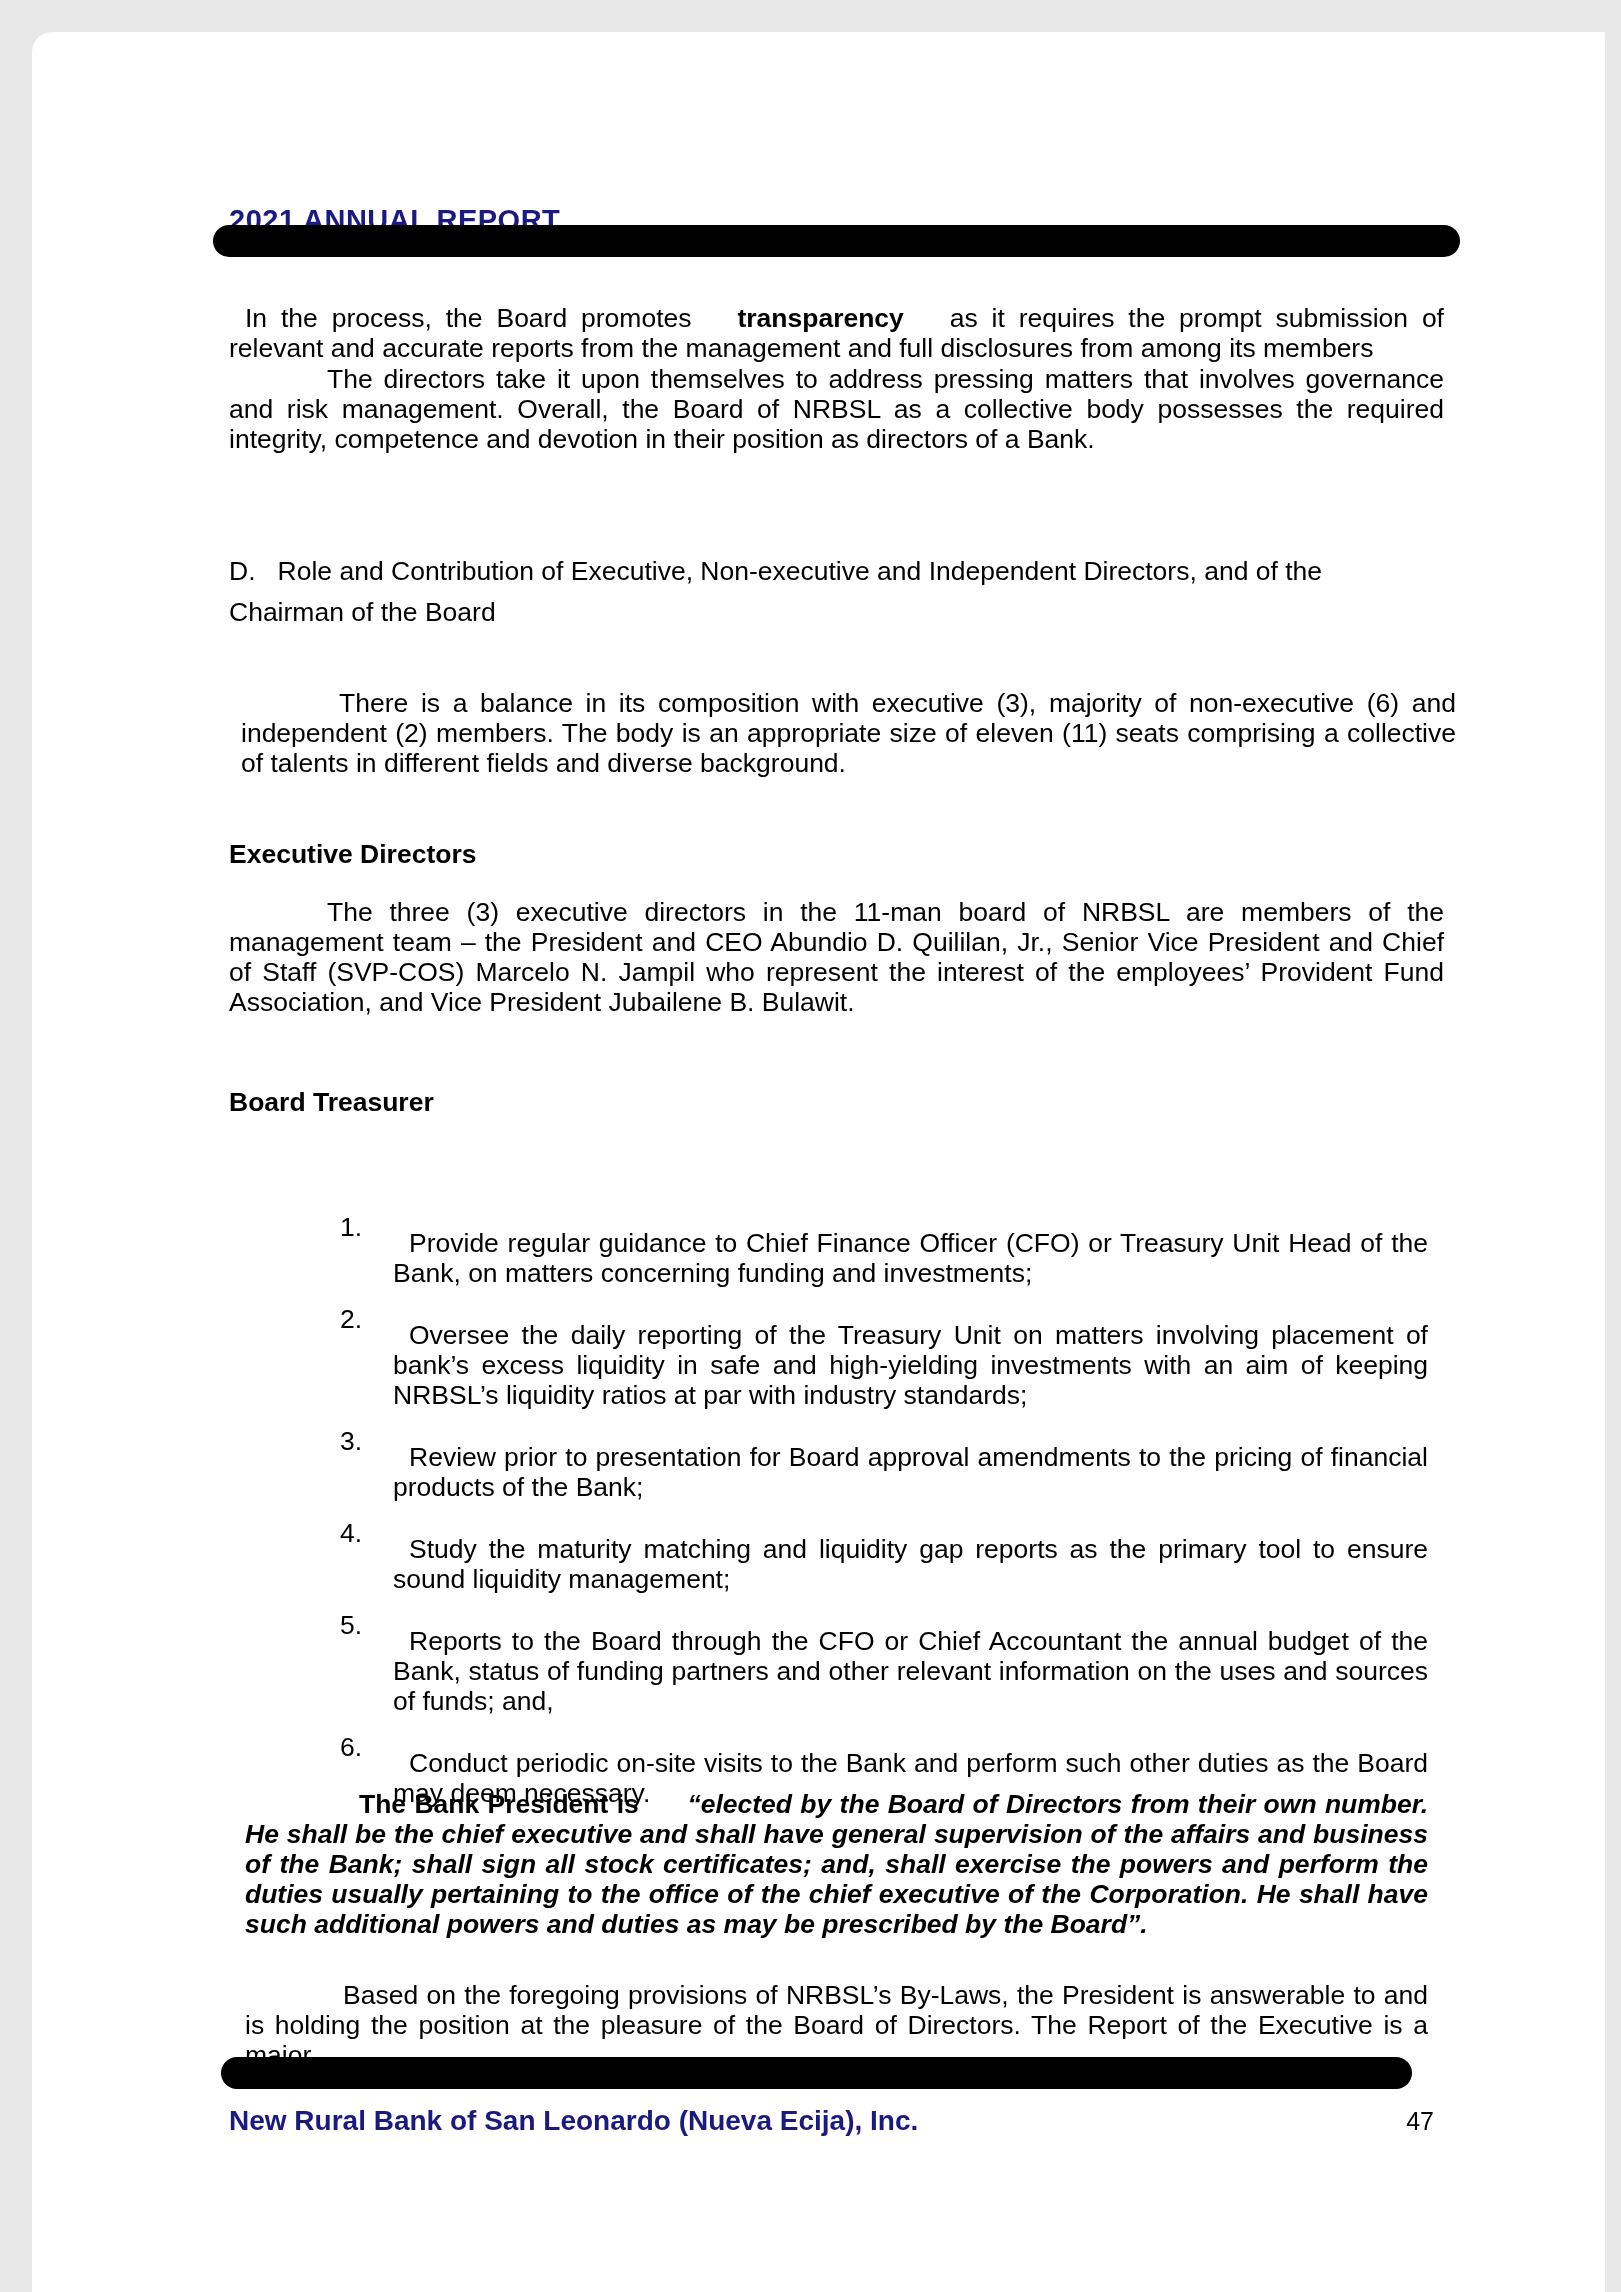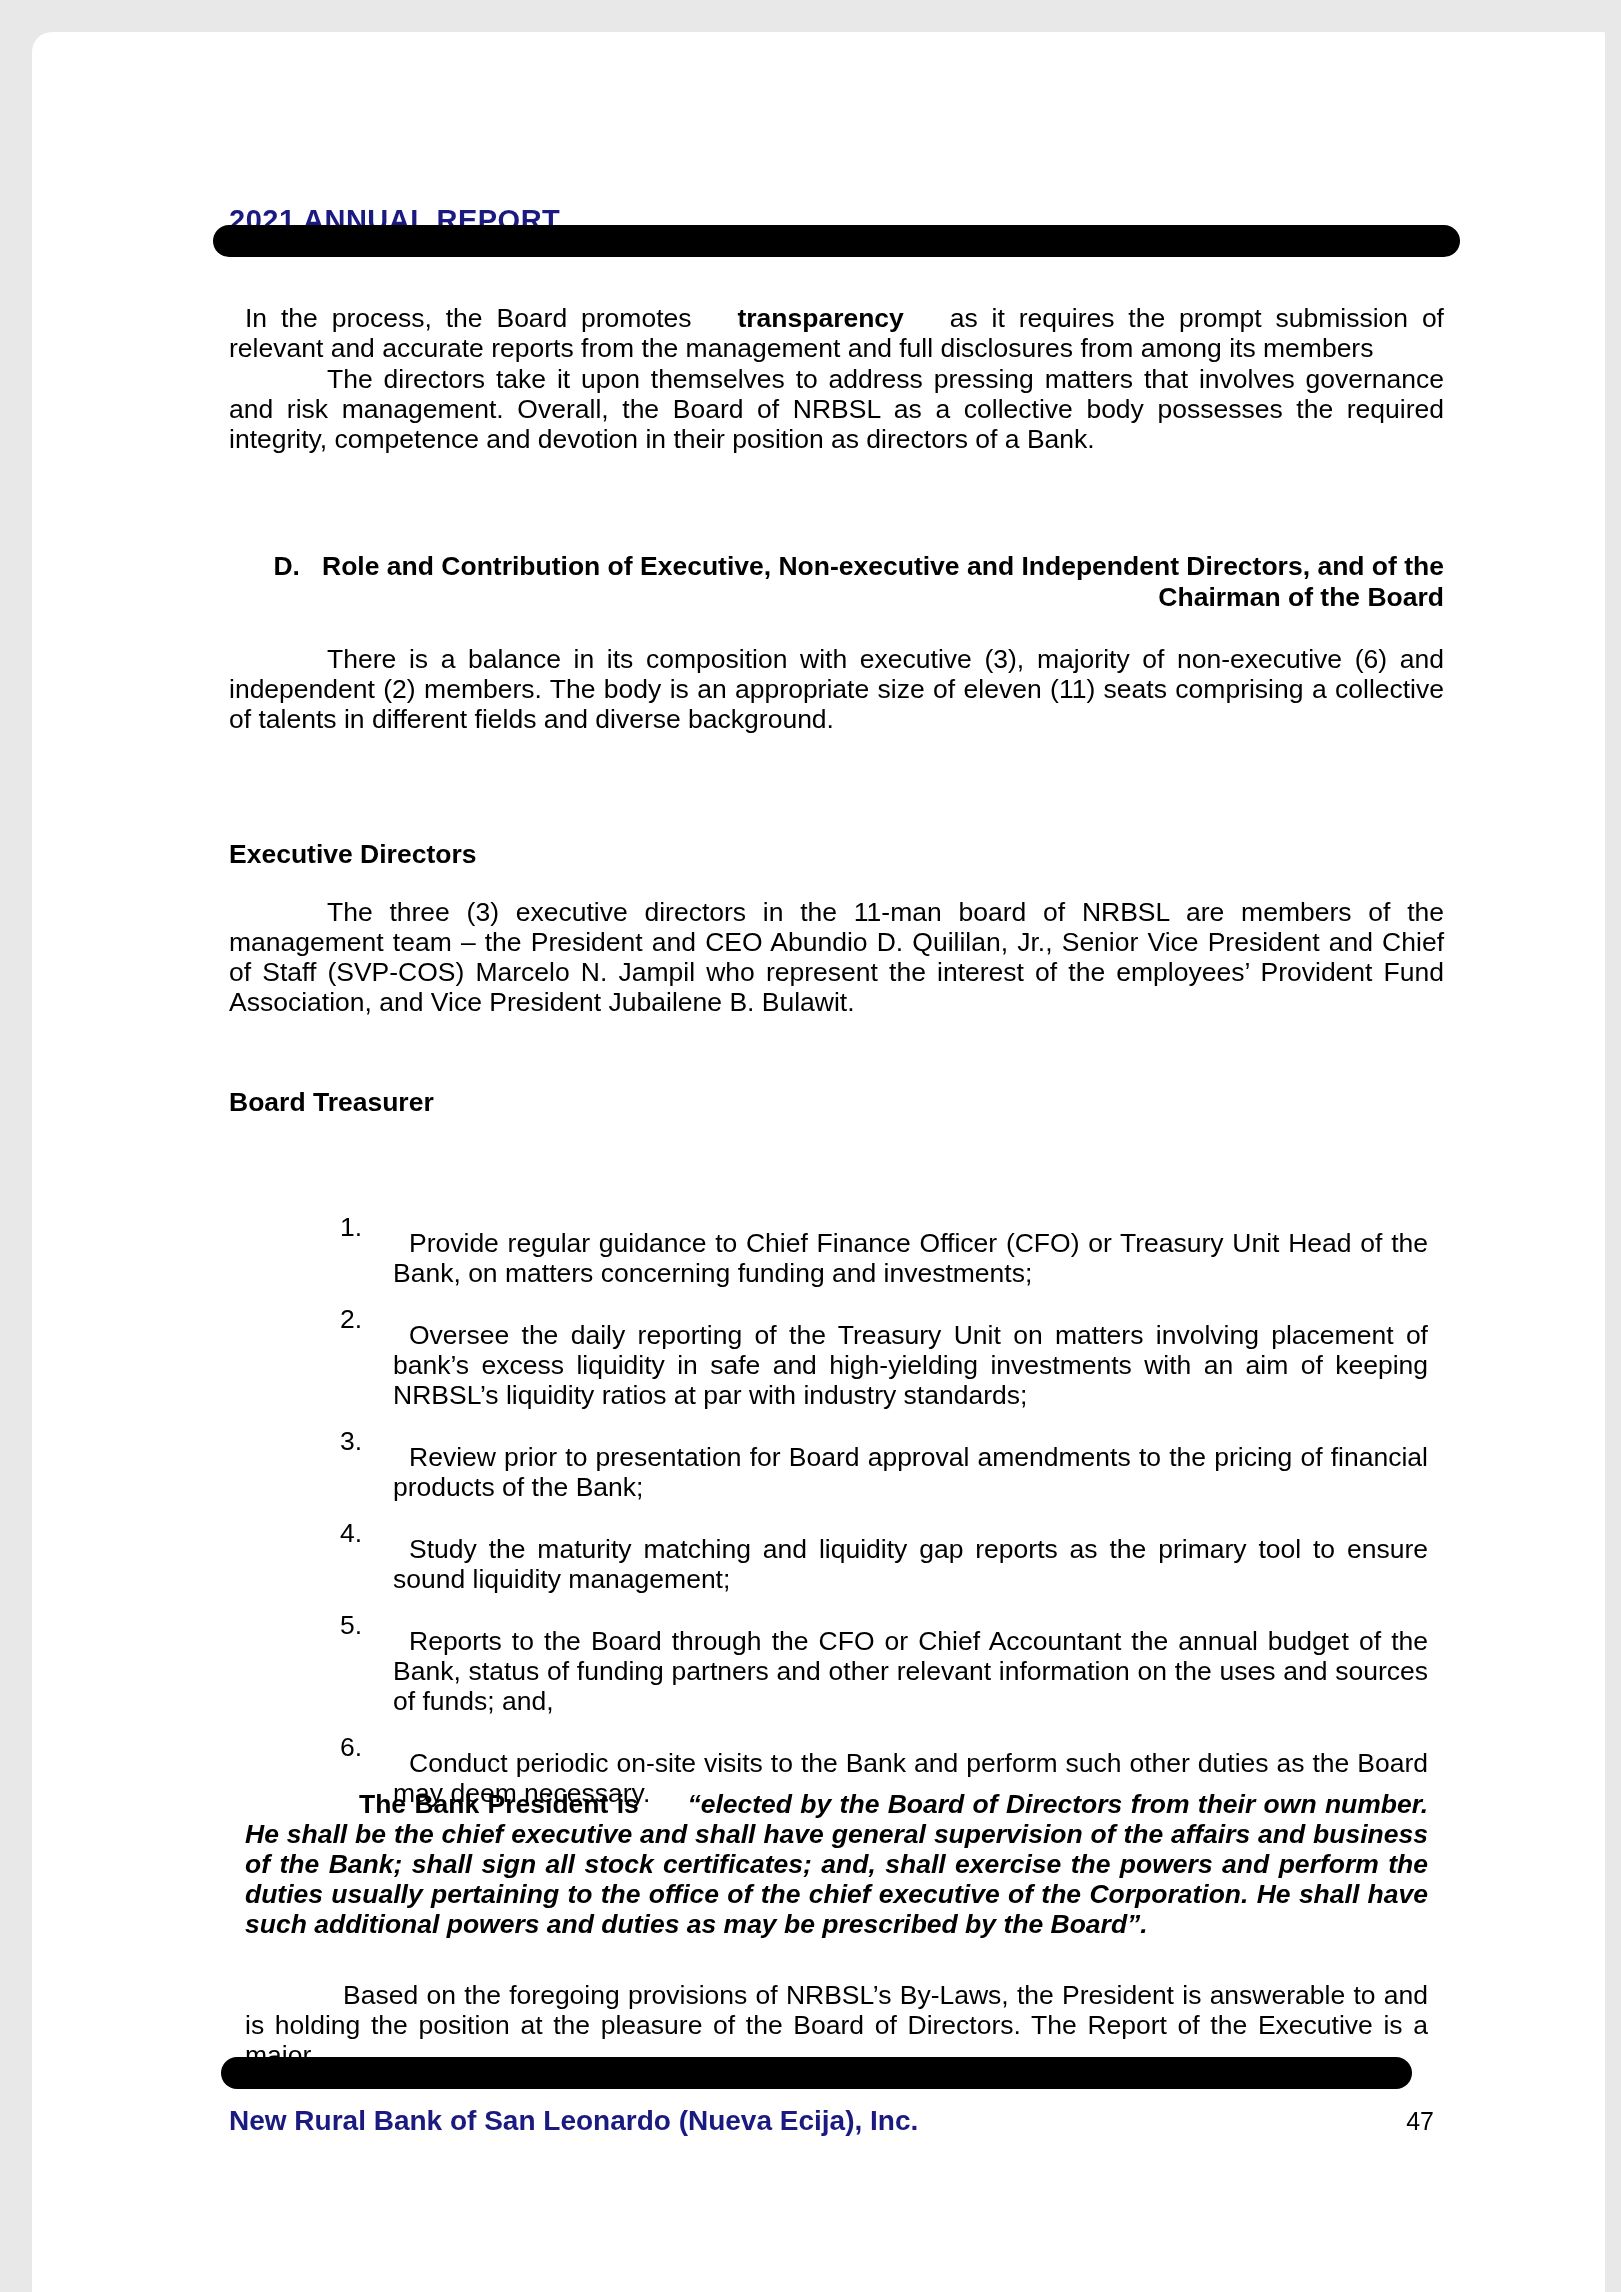--- a/index.html
+++ b/index.html
@@ -32,27 +32,27 @@
   }
 
   .para { text-align: justify; }
   .indent { text-indent: 98px; }
 
   .p-transparency { top: 223px; margin-top: 32px; }
   .p-directors   { top: 316px; }
 
   .section-d {
     top: 503px;
-    text-align: right;
-    font-weight: bold;
+    text-align: left;
+    font-weight: normal;
     white-space: pre-line;
-    line-height: 31px;
+    line-height: 41px;
   }
 
-  .p-balance { top: 596px; }
+  .p-balance { top: 640px; margin-left: 12px; }
 
   .subhead { font-weight: bold; }
   .h-exec      { top: 791px; }
   .p-exec      { top: 849px; }
   .h-treasurer { top: 1039px; }
   .p-intro     { top: 1102px; }
 
   .task-list {
     top: 1164px;
     list-style: none;

